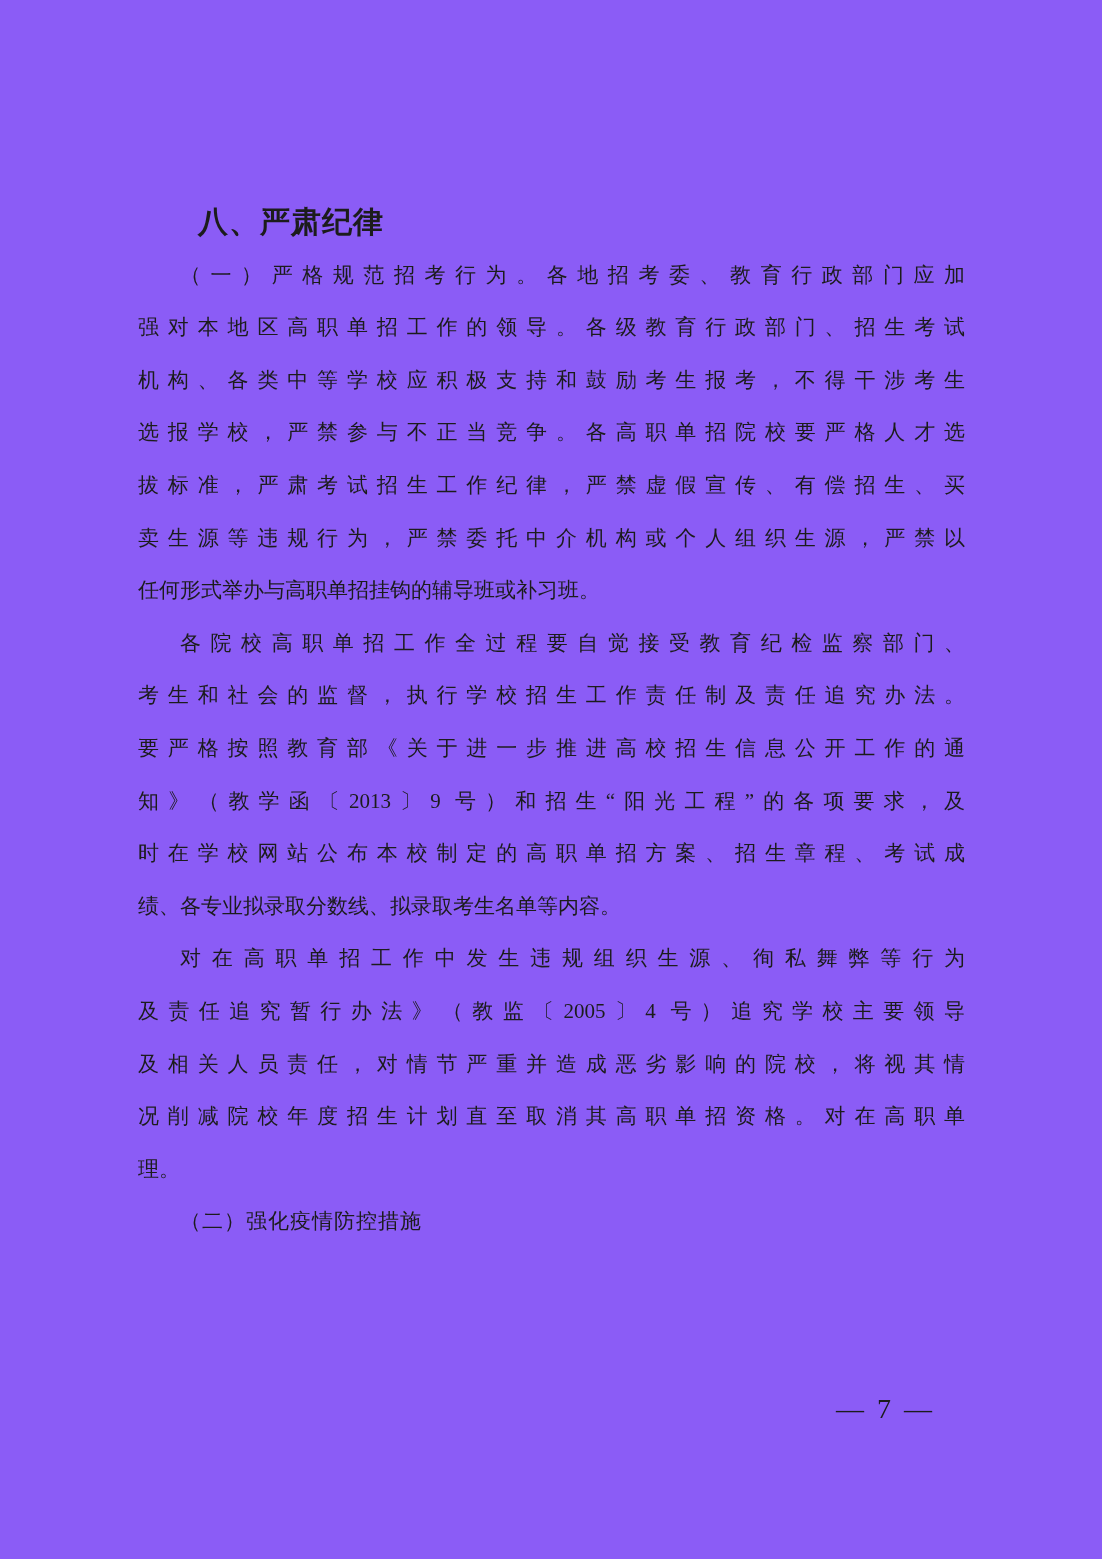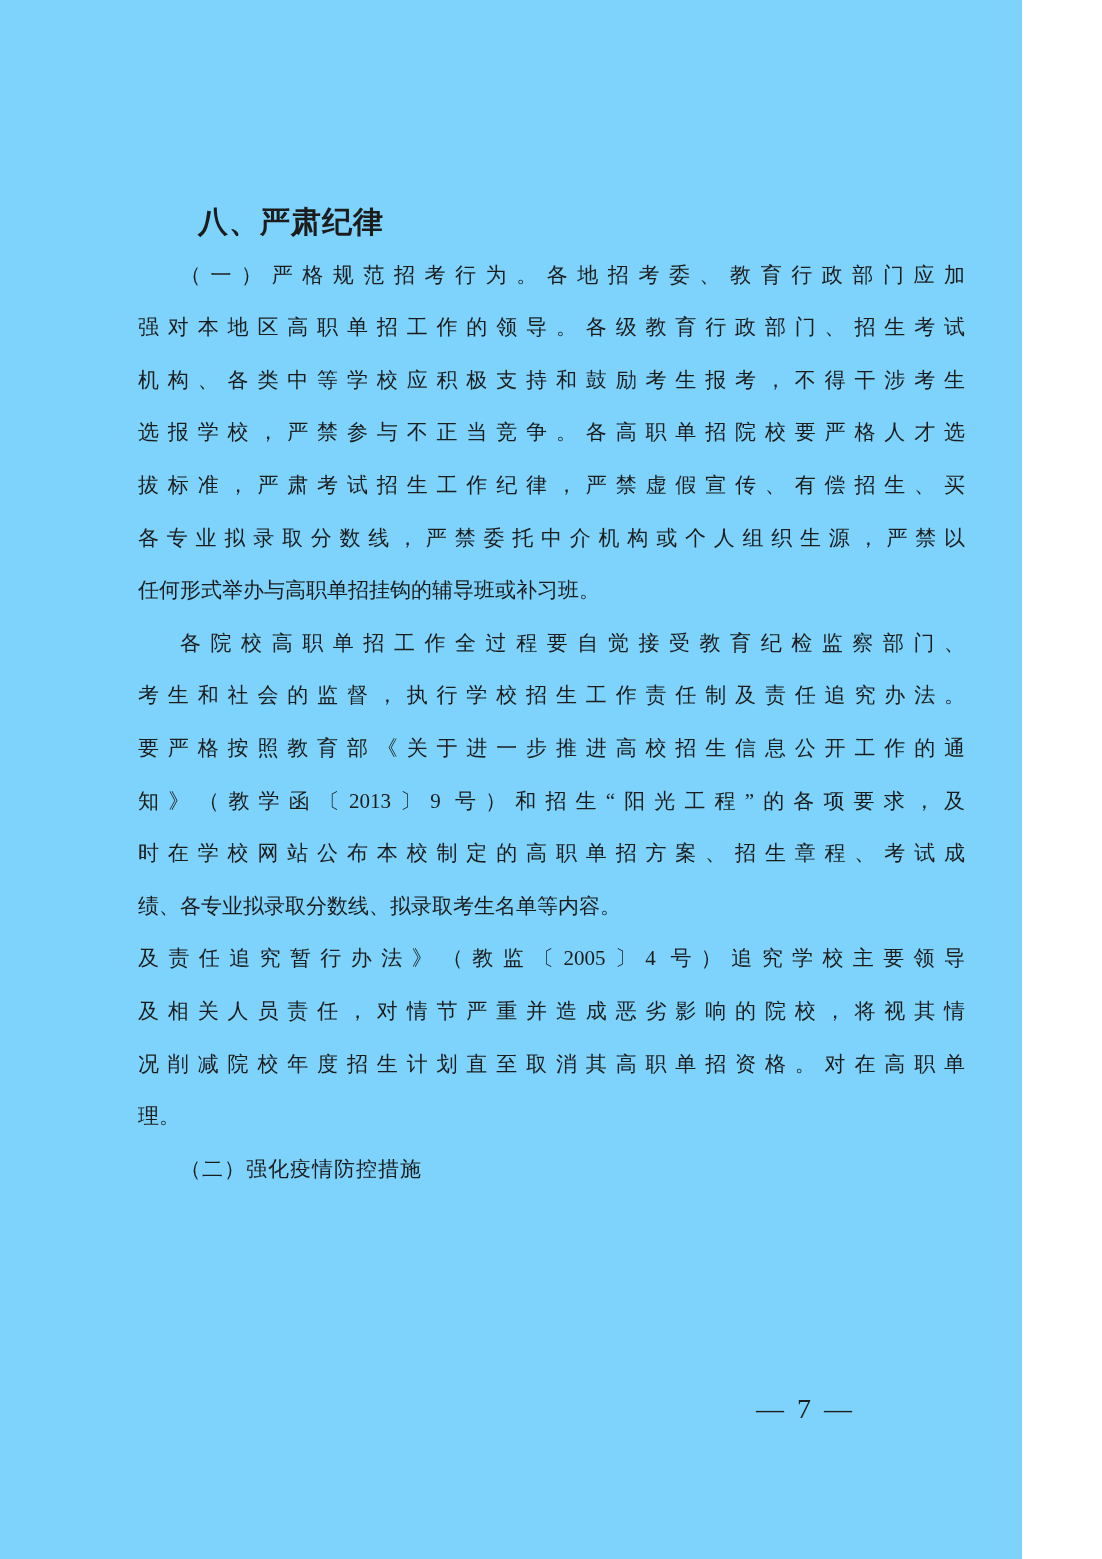--- a/index.html
+++ b/index.html
@@ -2,23 +2,23 @@
 <html lang="zh"><head>
 <meta charset="utf-8">
 <style>
   html, body {
     margin: 0;
     padding: 0;
     background: #ffffff;
   }
   .page {
     position: relative;
-    width: 1022px;
+    width: 1102px;
     height: 1559px;
-    background: #7dd3fc;
+    background: #8b5cf6;
     overflow: hidden;
     font-family: "Liberation Serif", serif;
     color: #1c1c1c;
   }
   .content {
     position: absolute;
     left: 138px;
     top: 196px;
     width: 827px;
   }
@@ -69,28 +69,29 @@
 <body>
 
 <div class="page">
   <div class="content">
       <div class="line heading">八、严肃纪律</div>
       <div class="line para-start">（一）严格规范招考行为。各地招考委、教育行政部门应加</div>
       <div class="line para-line">强对本地区高职单招工作的领导。各级教育行政部门、招生考试</div>
       <div class="line para-line">机构、各类中等学校应积极支持和鼓励考生报考，不得干涉考生</div>
       <div class="line para-line">选报学校，严禁参与不正当竞争。各高职单招院校要严格人才选</div>
       <div class="line para-line">拔标准，严肃考试招生工作纪律，严禁虚假宣传、有偿招生、买</div>
-      <div class="line para-line">各专业拟录取分数线，严禁委托中介机构或个人组织生源，严禁以</div>
+      <div class="line para-line">卖生源等违规行为，严禁委托中介机构或个人组织生源，严禁以</div>
       <div class="line para-end">任何形式举办与高职单招挂钩的辅导班或补习班。</div>
       <div class="line para-start">各院校高职单招工作全过程要自觉接受教育纪检监察部门、</div>
       <div class="line para-line">考生和社会的监督，执行学校招生工作责任制及责任追究办法。</div>
       <div class="line para-line">要严格按照教育部《关于进一步推进高校招生信息公开工作的通</div>
       <div class="line para-line">知》（教学函〔2013〕9 号）和招生“阳光工程”的各项要求，及</div>
       <div class="line para-line">时在学校网站公布本校制定的高职单招方案、招生章程、考试成</div>
       <div class="line para-end">绩、各专业拟录取分数线、拟录取考生名单等内容。</div>
+      <div class="line para-start">对在高职单招工作中发生违规组织生源、徇私舞弊等行为</div>
       <div class="line para-line">及责任追究暂行办法》（教监〔2005〕4 号）追究学校主要领导</div>
       <div class="line para-line">及相关人员责任，对情节严重并造成恶劣影响的院校，将视其情</div>
       <div class="line para-line">况削减院校年度招生计划直至取消其高职单招资格。对在高职单</div>
       <div class="line para-end">理。</div>
       <div class="line subheading">（二）强化疫情防控措施</div>
     </div>
   <div class="page-number">— 7 —</div>
 </div>
 
 </body></html>

